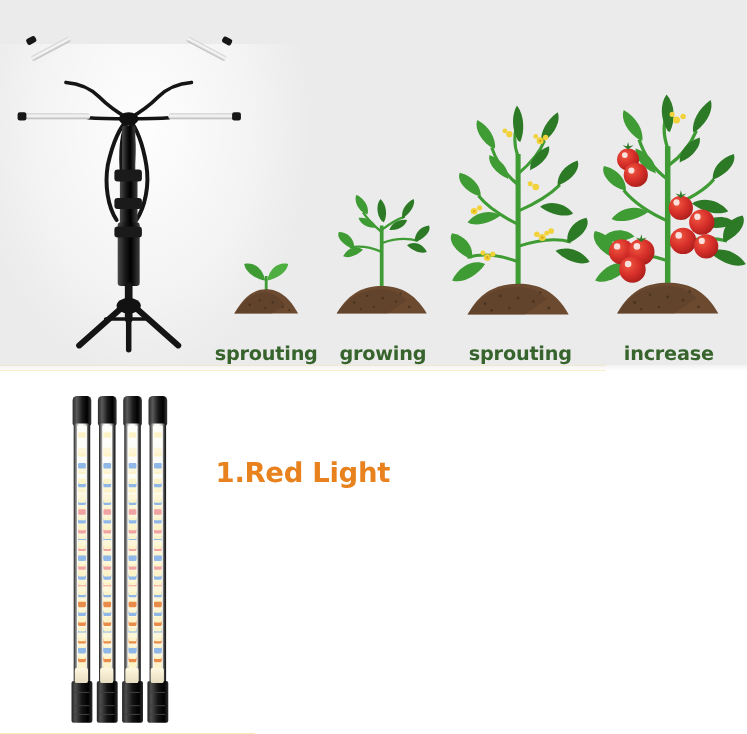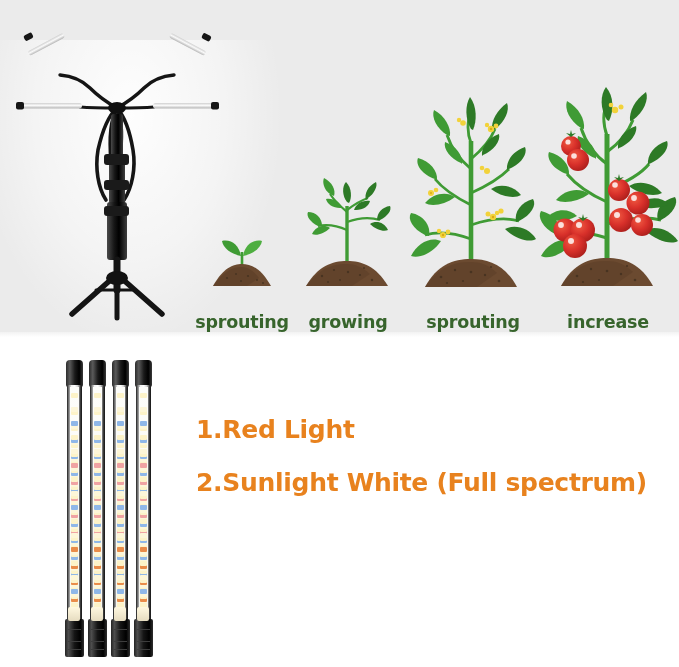--- a/index.html
+++ b/index.html
@@ -938,17 +938,16 @@
             <div class="win"></div>
             <div class="ln" style="top: 10px;"></div>
             <div class="ln" style="top: 22px;"></div>
             <div class="ln" style="top: 30px;"></div>
           </div>
         </div>
       </div>
 
     <div class="copy">
       <h2 class="h">1.Red Light</h2>
-      <h2 class="h blk2">2.Sunlight White (Full spectrum)</h2>
     </div>
 
   </div>
 </div>
 
 </body></html>

